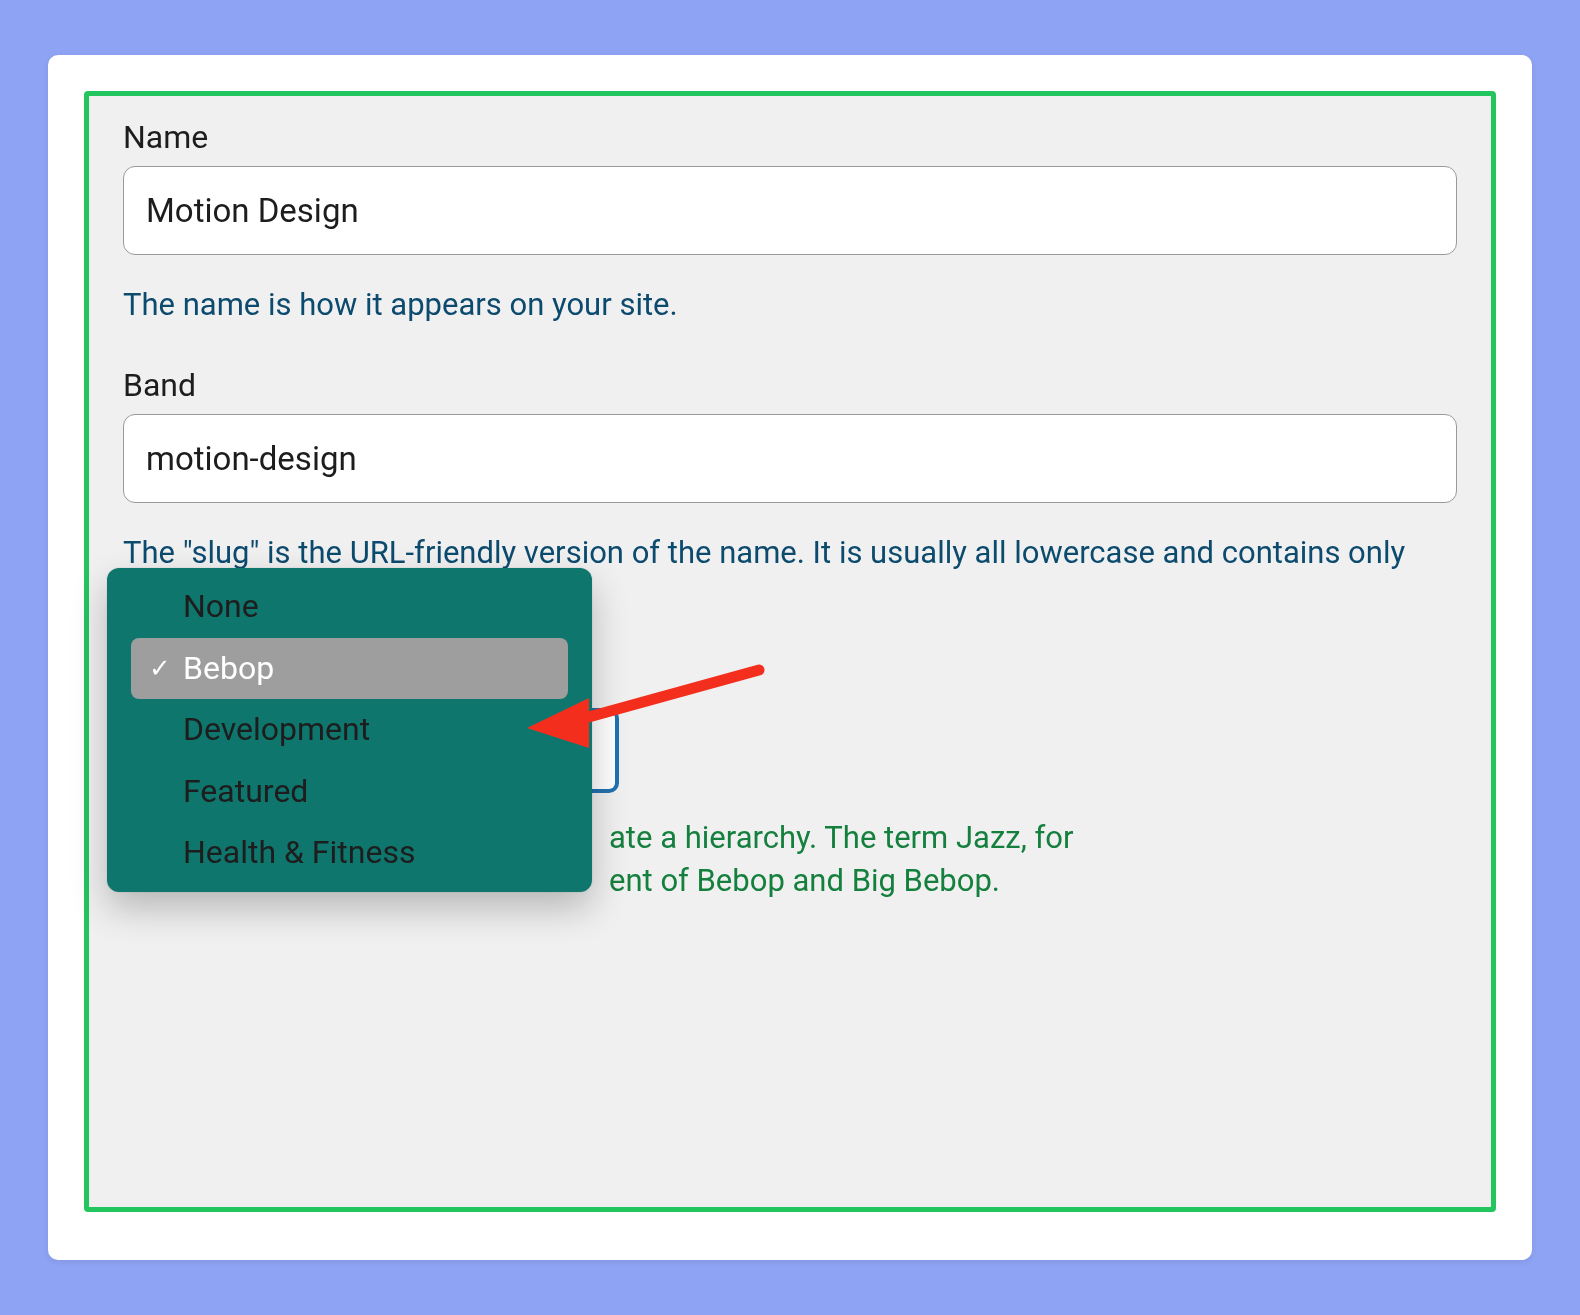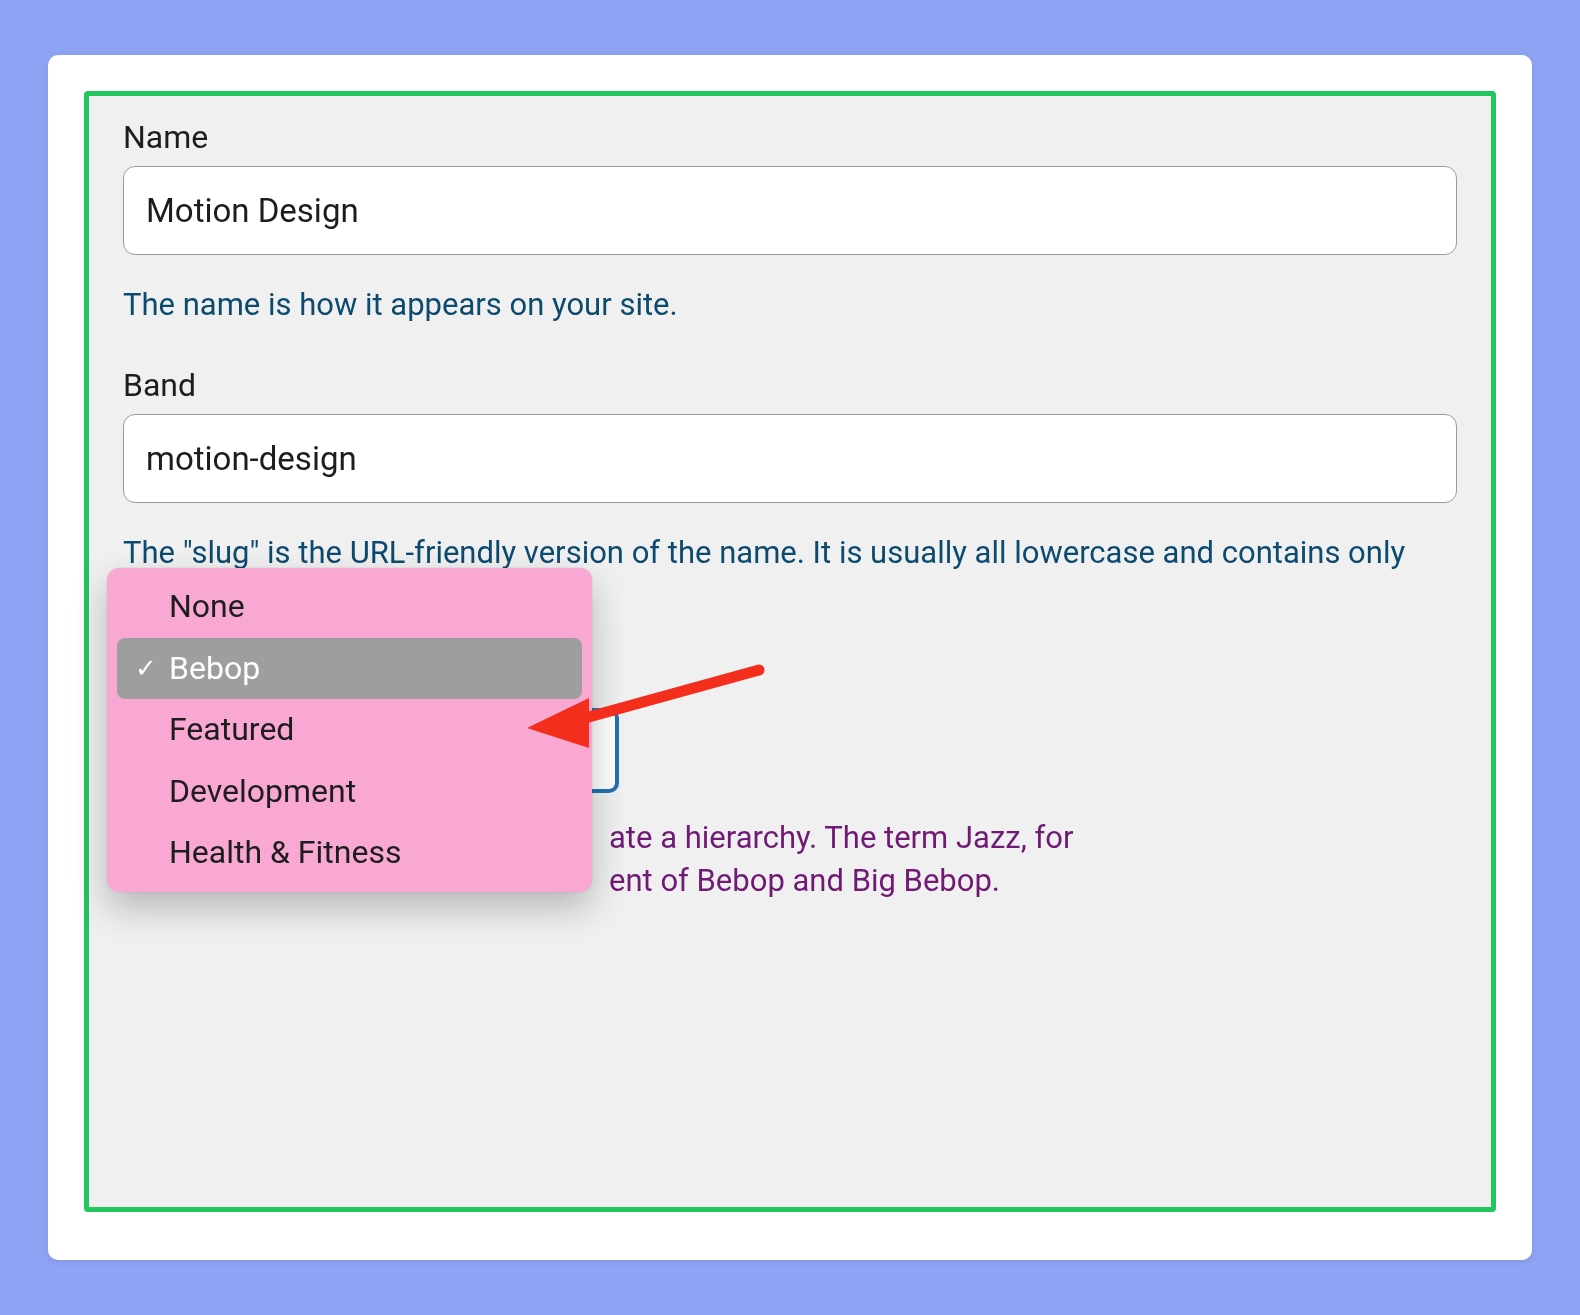--- a/index.html
+++ b/index.html
@@ -65,24 +65,24 @@
     border-radius: 0 10px 10px 0;
     background: #fff;
   }
 
   
   .popup {
     position: absolute;
     left: 18px;
     top: 472px;
     width: 485px;
-    background: #f9a8d4;
+    background: #0f766e;
     border-radius: 12px;
     box-shadow: 0 16px 36px rgba(0,0,0,0.24), 0 0 0 1px rgba(0,0,0,0.04);
-    padding: 8px 4px;
+    padding: 8px 18px;
     z-index: 10;
   }
   .popup-item {
     display: flex;
     align-items: center;
     gap: 6px;
     padding: 6px 20px 6px 18px;
     font-size: 32px;
     color: #1d1d1d;
     cursor: default;
@@ -125,41 +125,41 @@
     </div>
 
     <div class="field-block">
       <div class="field-label">Band</div>
       <input type="text" class="text-input" value="motion-design" style="">
       <div class="helper">The "slug" is the URL-friendly version of the name. It is usually all lowercase and contains only letters, numbers, and hyphens.</div>
     </div>
 
     <div class="select-edge"></div>
 
-    <div style="position:absolute; left:520px; top:720px; color:#701a75; font-size:31px; line-height:1.4;">
+    <div style="position:absolute; left:520px; top:720px; color:#15803d; font-size:31px; line-height:1.4;">
       <span>ate a hierarchy. The term Jazz, for</span><br>
       <span>ent of Bebop and Big Bebop.</span>
     </div>
 
     <div class="popup">
       <div class="popup-item">
         <span class="check"></span>
         <span>None</span>
       </div>
       <div class="popup-item selected">
         <span class="check">✓</span>
         <span>Bebop</span>
       </div>
       <div class="popup-item">
         <span class="check"></span>
-        <span>Featured</span>
+        <span>Development</span>
       </div>
       <div class="popup-item">
         <span class="check"></span>
-        <span>Development</span>
+        <span>Featured</span>
       </div>
       <div class="popup-item">
         <span class="check"></span>
         <span>Health &amp; Fitness</span>
       </div>
     </div>
 
     <svg class="arrow-svg" viewBox="0 0 280 90">
       <line x1="250" y1="12" x2="58" y2="65" stroke="#f42e1d" stroke-width="11" stroke-linecap="round"></line>
       <polygon points="18,70 80,40 80,90" fill="#f42e1d"></polygon>

